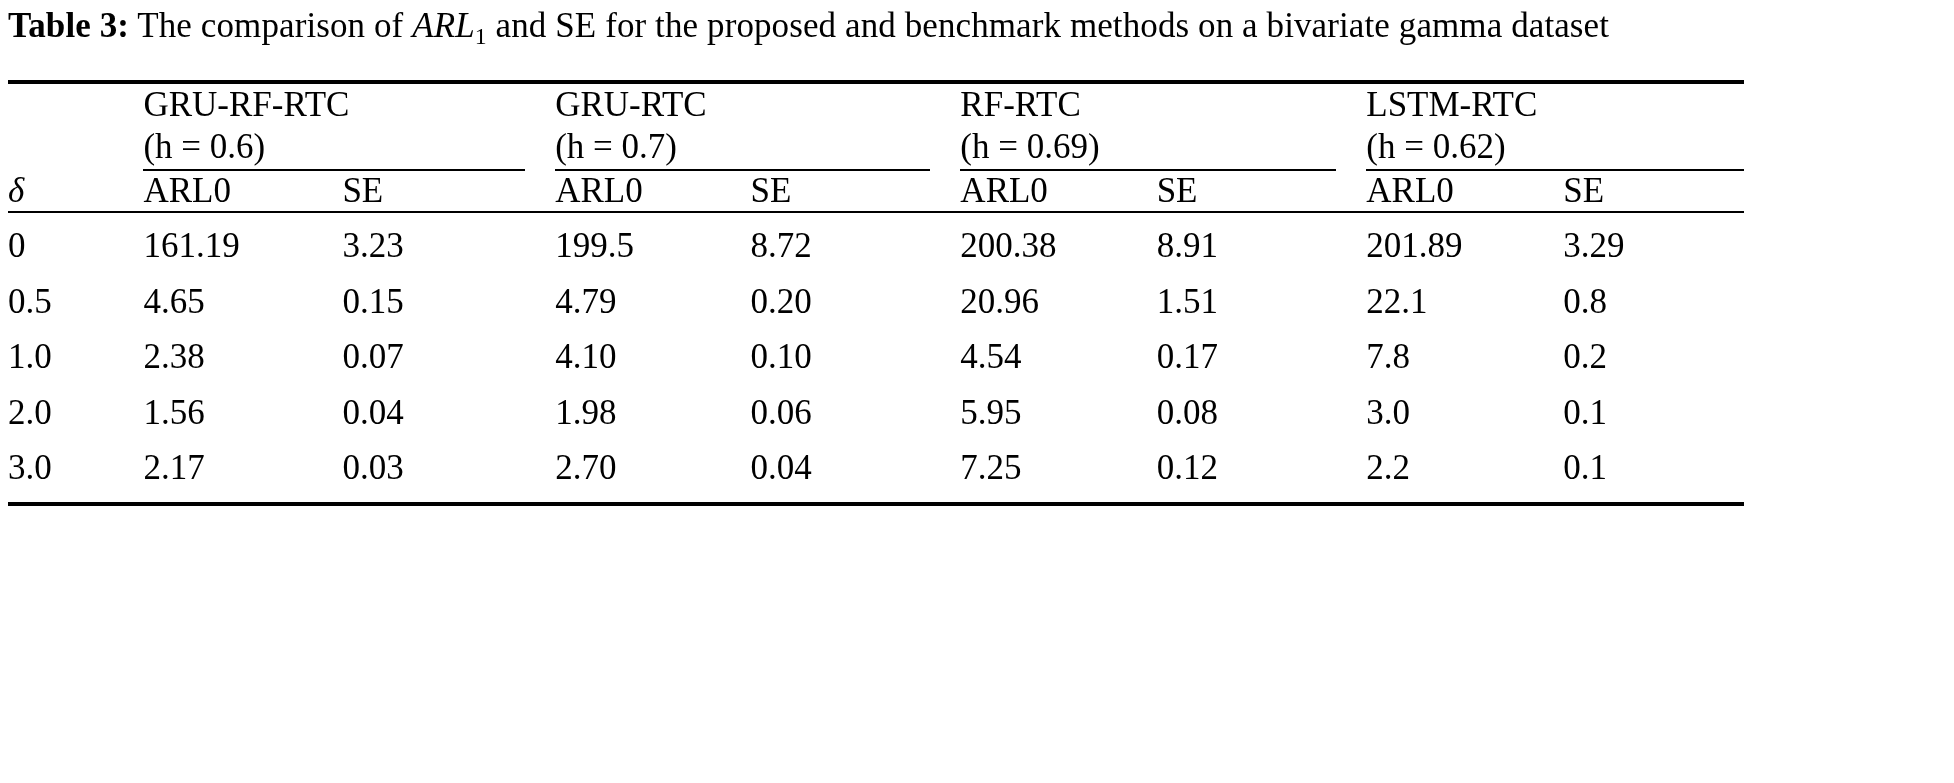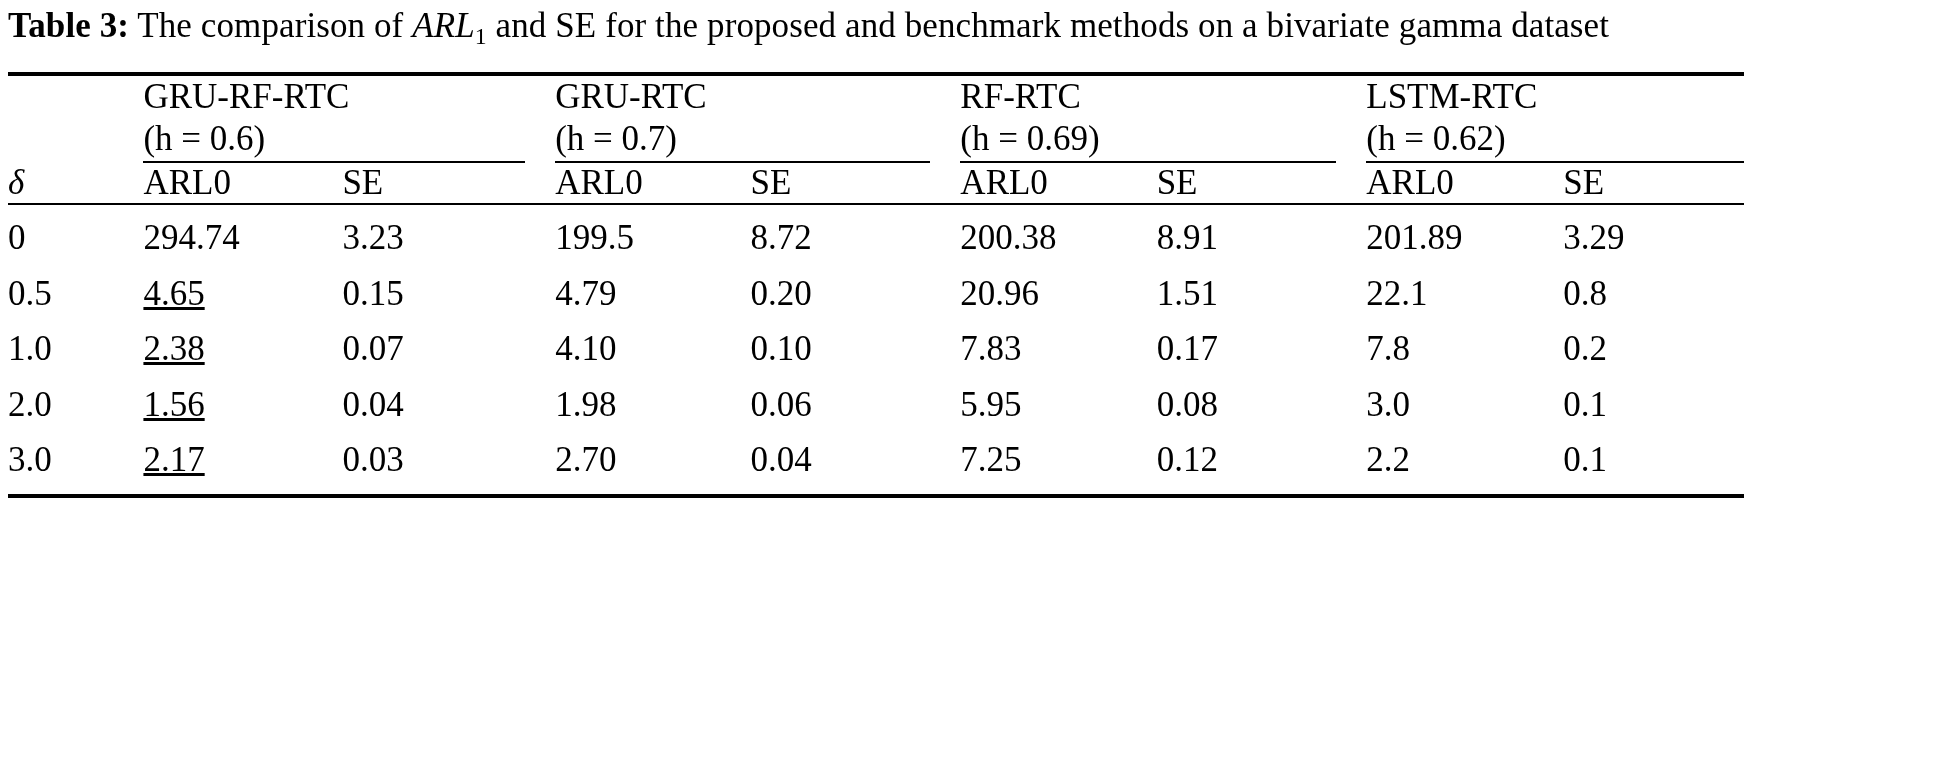--- a/index.html
+++ b/index.html
@@ -40,21 +40,21 @@
   .caption .sub {
     font-size: 0.68em;
     vertical-align: -0.28em;
     font-style: normal;
   }
 
   
   table.tbl {
     border-collapse: collapse;
     width: 100%;
-    margin-top: 20px;
+    margin-top: 28px;
     font-size: 35px;
   }
   table.tbl td, table.tbl th {
     padding: 0;
     font-weight: normal;
     text-align: left;
     vertical-align: bottom;
     white-space: nowrap;
   }
 
@@ -114,21 +114,21 @@
     padding-top: 9px;
     padding-bottom: 8px;
     line-height: 1.1;
   }
   tbody.body tr:first-child td {
     padding-top: 14px;
   }
   tbody.body tr:last-child td {
     padding-bottom: 14px;
   }
-  td.bold { font-weight: bold; text-decoration: underline; }
+  td.bold { font-weight: bold; }
 
   
   col.c-delta { width: 148px; }
   col.c-arl   { width: 210px; }
   col.c-se    { width: 196px; }
   col.c-gap   { width: 34px; }
 </style>
 </head>
 <body>
 
@@ -209,21 +209,21 @@
       </tr>
 
       <tr class="rule-mid">
         <td colspan="12"></td>
       </tr>
     </tbody>
 
     <tbody class="body">
       <tr>
         <td>0</td>
-        <td>294.74</td>
+        <td>161.19</td>
         <td>3.23</td>
         <td></td>
         <td>199.5</td>
         <td>8.72</td>
         <td></td>
         <td>200.38</td>
         <td>8.91</td>
         <td></td>
         <td>201.89</td>
         <td>3.29</td>
@@ -243,21 +243,21 @@
         <td>0.8</td>
       </tr>
       <tr>
         <td>1.0</td>
         <td class="bold">2.38</td>
         <td>0.07</td>
         <td></td>
         <td>4.10</td>
         <td>0.10</td>
         <td></td>
-        <td>7.83</td>
+        <td>4.54</td>
         <td>0.17</td>
         <td></td>
         <td>7.8</td>
         <td>0.2</td>
       </tr>
       <tr>
         <td>2.0</td>
         <td class="bold">1.56</td>
         <td>0.04</td>
         <td></td>

